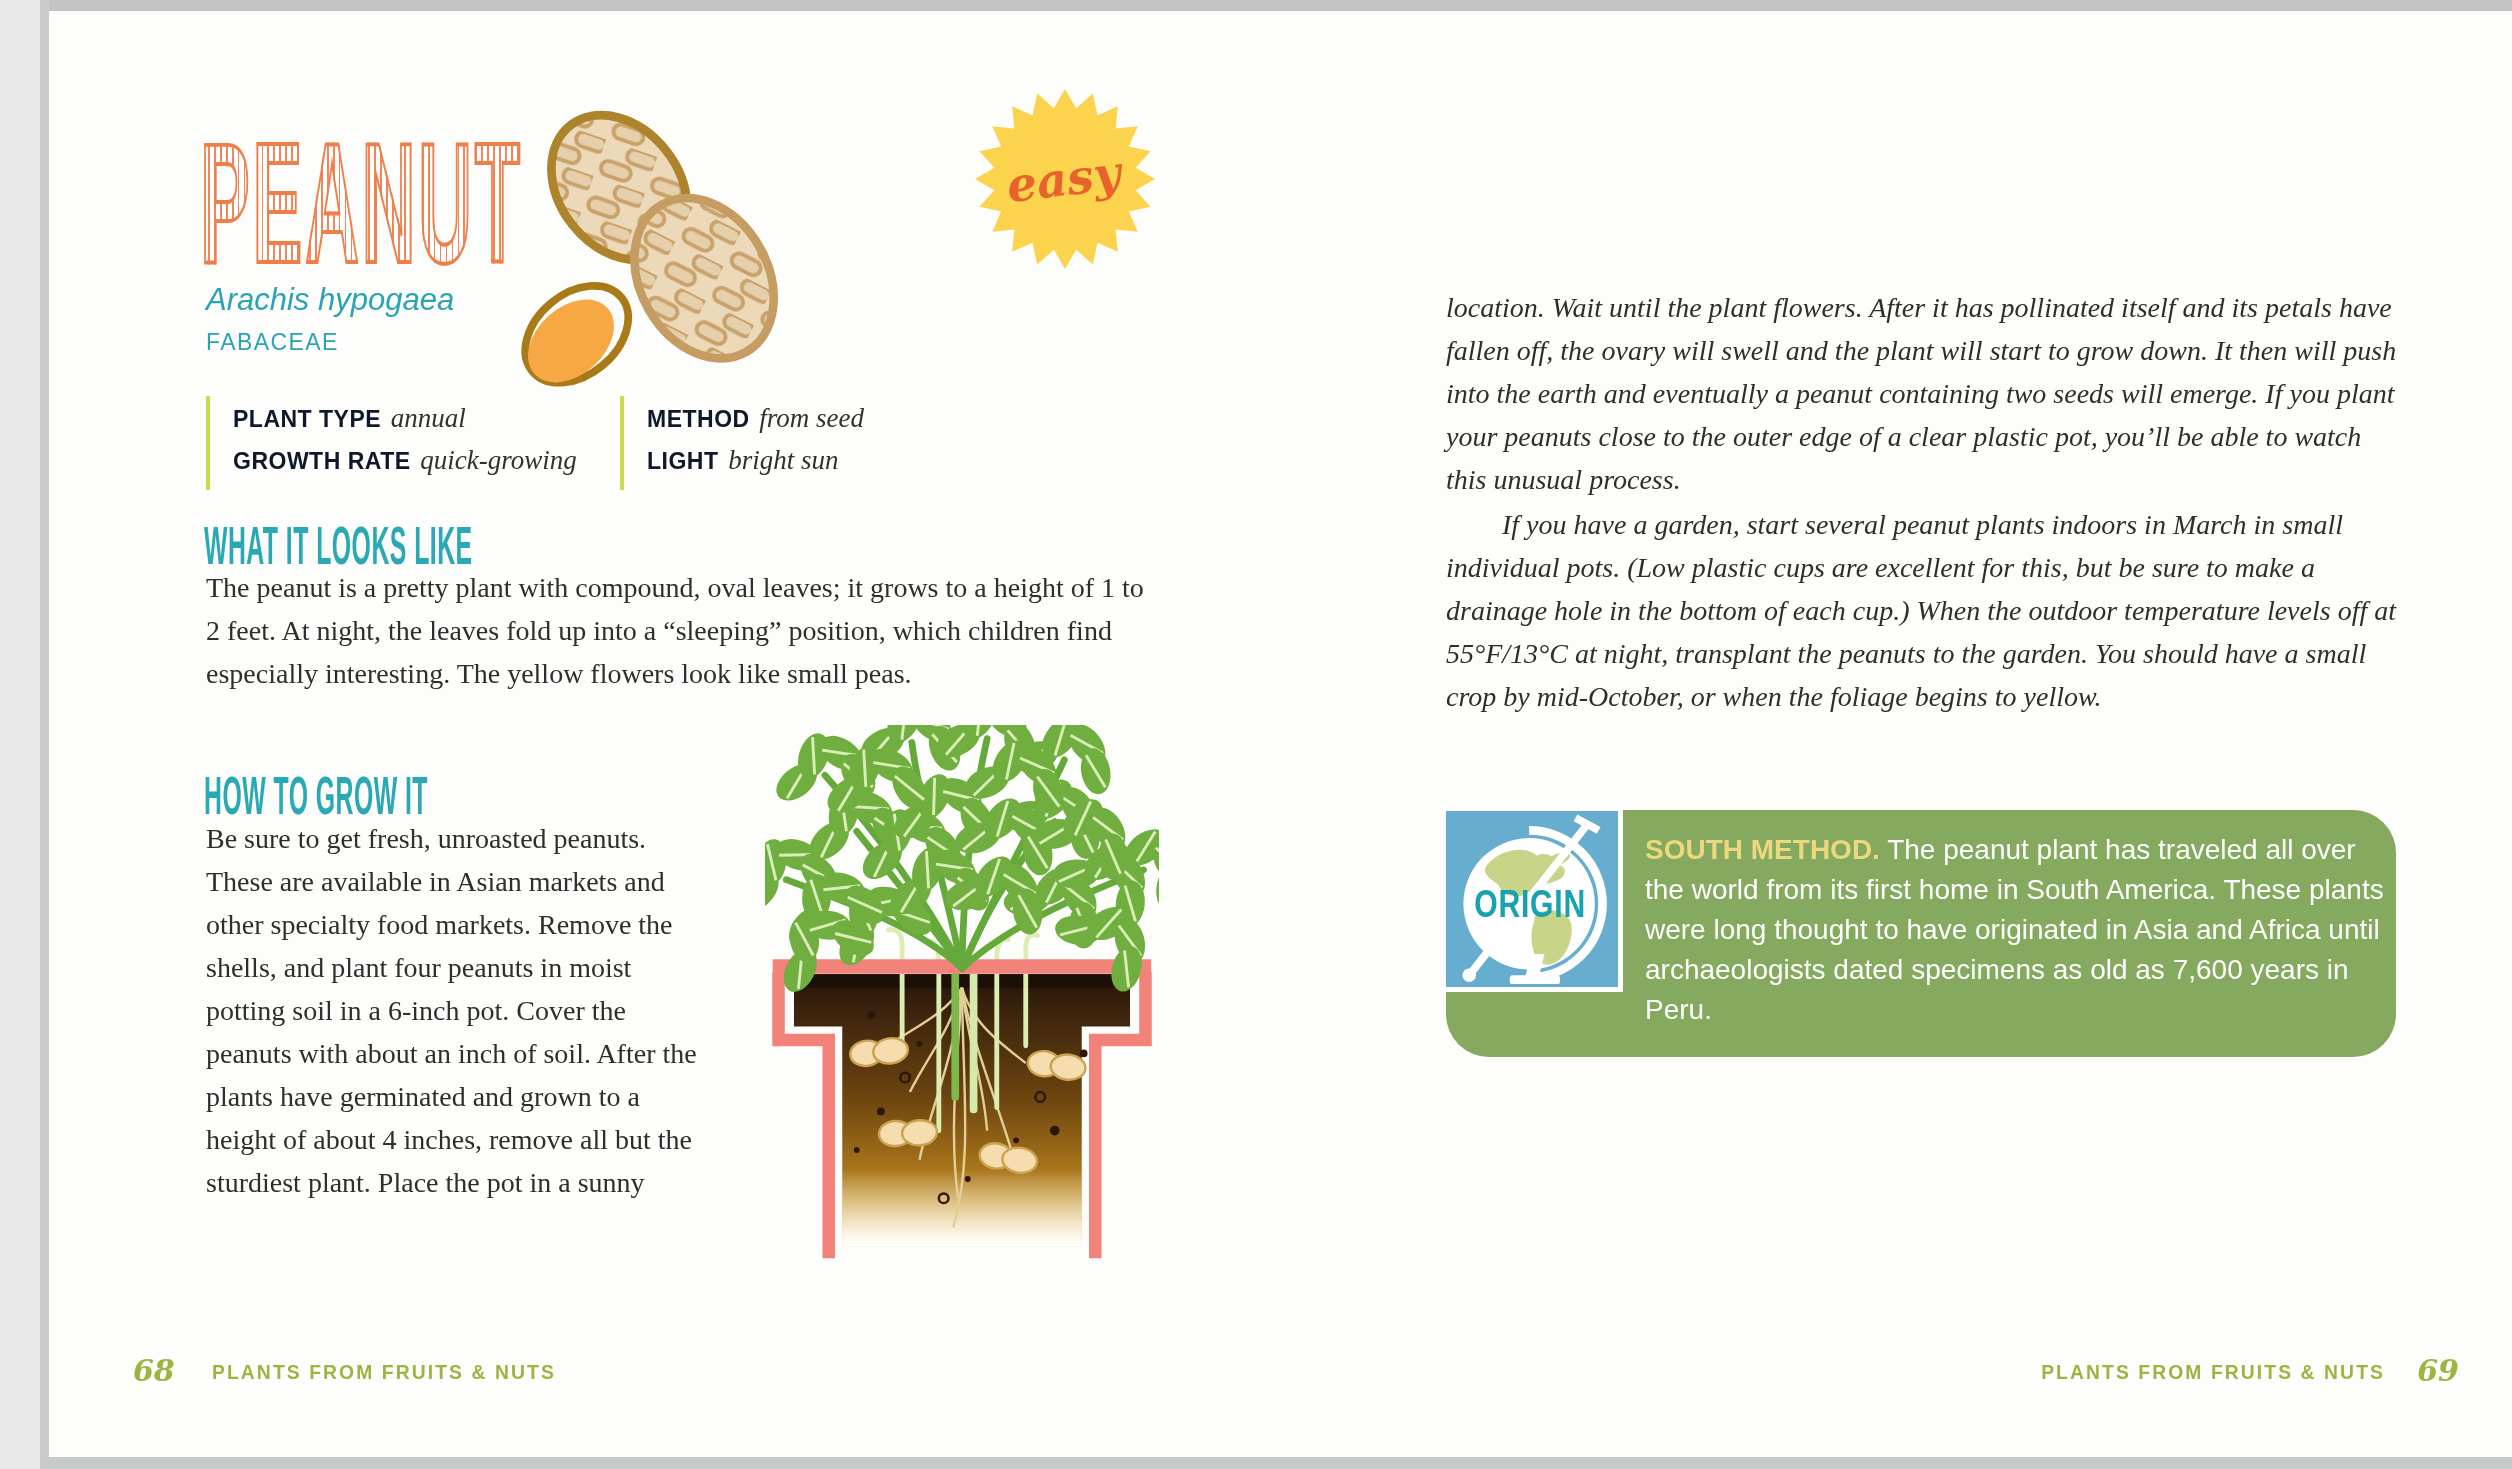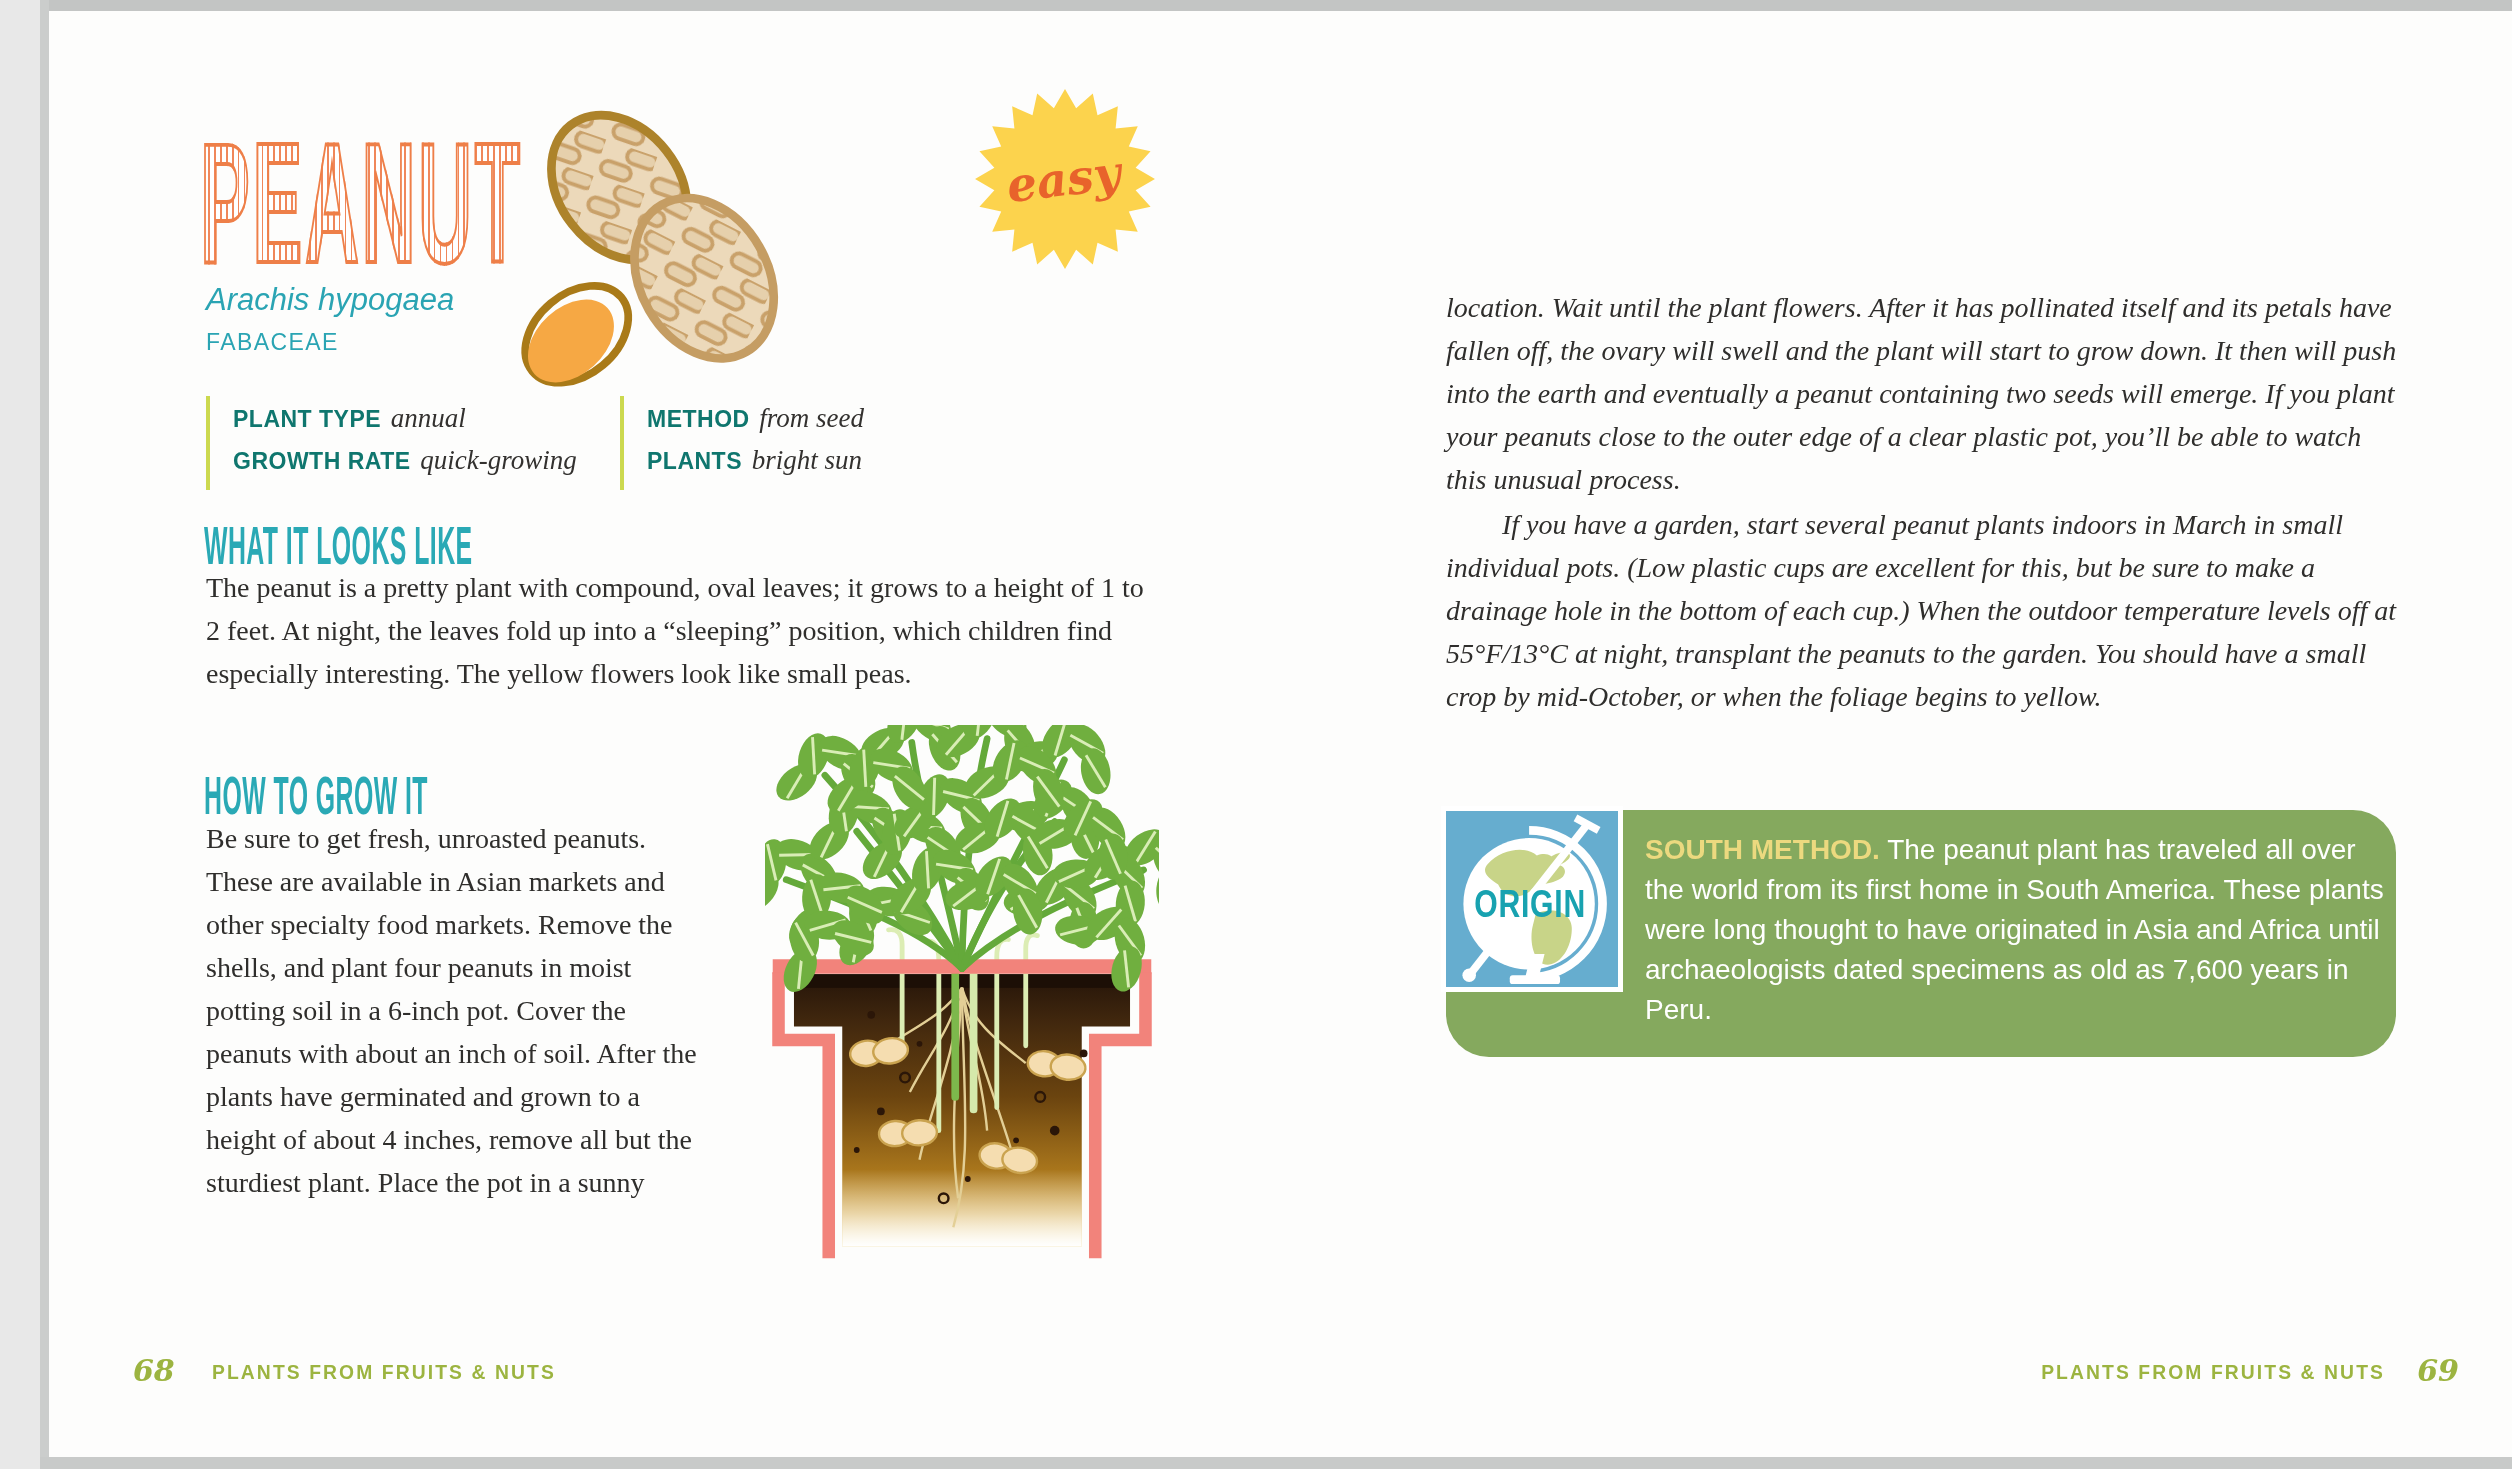--- a/index.html
+++ b/index.html
@@ -18,21 +18,21 @@
     -webkit-text-stroke:3.9px #ee7f48;
     background:repeating-linear-gradient(90deg,#ffffff 0 4.8px,#f0875a 4.8px 8.7px,#ffffff 8.7px 13.5px);
     -webkit-background-clip:text;background-clip:text;-webkit-text-fill-color:transparent;
     transform:scaleX(.44);transform-origin:left top;white-space:nowrap;}
   .species{left:166px;top:282px;font-size:31px;font-style:italic;color:#2aa4b3;}
   .family{left:166px;top:329px;font-size:23px;font-weight:400;color:#2aa4b3;letter-spacing:1.4px;}
 
   
   .fact-col{border-left:4.8px solid #ccd94f;padding:2.9px 0 6.8px 23px;}
   .fact-col .row{line-height:38px;white-space:nowrap;}
-  .fact-label{font-size:23px;font-weight:700;color:#0f766e;letter-spacing:0.5px;}
+  .fact-label{font-size:23px;font-weight:700;color:#0f172a;letter-spacing:0.5px;}
   .fact-value{font-size:27px;font-style:italic;color:#33312f;
     font-family:"Liberation Serif",serif;margin-left:9.7px;}
 
   .sec-heading{font-size:54px;font-weight:700;color:#2aa9b5;line-height:1;
     transform:scaleX(.46);transform-origin:left top;white-space:nowrap;letter-spacing:1px;}
   .body-text{font-family:"Liberation Serif",serif;font-size:28px;color:#2f2e2c;
     line-height:43px;}
   .body-text p{margin:0;font-style:italic;}
 
   
@@ -101,21 +101,21 @@
     </div>
     <div class="row">
       <span class="fact-label">GROWTH RATE</span><span class="fact-value">quick-growing</span>
     </div>
   </div>
   <div class="abs fact-col" style="left:580px;top:396px">
     <div class="row">
       <span class="fact-label">METHOD</span><span class="fact-value">from seed</span>
     </div>
     <div class="row">
-      <span class="fact-label">PLANTS</span><span class="fact-value">bright sun</span>
+      <span class="fact-label">LIGHT</span><span class="fact-value">bright sun</span>
     </div>
   </div>
 
   <div class="abs sec-heading" style="left:164px;top:518px">WHAT IT LOOKS LIKE</div>
   <div class="abs body-text" style="left:166px;top:566px;width:957px">The peanut is a pretty plant with compound, oval leaves; it grows to a height of 1 to 2 feet. At night, the leaves fold up into a “sleeping” position, which children find especially interesting. The yellow flowers look like small peas.</div>
 
   <div class="abs sec-heading" style="left:164px;top:768px">HOW TO GROW IT</div>
   <div class="abs body-text" style="left:166px;top:817px;width:501px;line-height:43px">Be sure to get fresh, unroasted peanuts. These are available in Asian markets and other specialty food markets. Remove the shells, and plant four peanuts in moist potting soil in a 6-inch pot. Cover the peanuts with about an inch of soil. After the plants have germinated and grown to a height of about 4 inches, remove all but the sturdiest plant. Place the pot in a sunny</div>
 
   <svg class="abs" style="left:725px;top:725px" width="394" height="541" viewBox="0 0 408 560">

